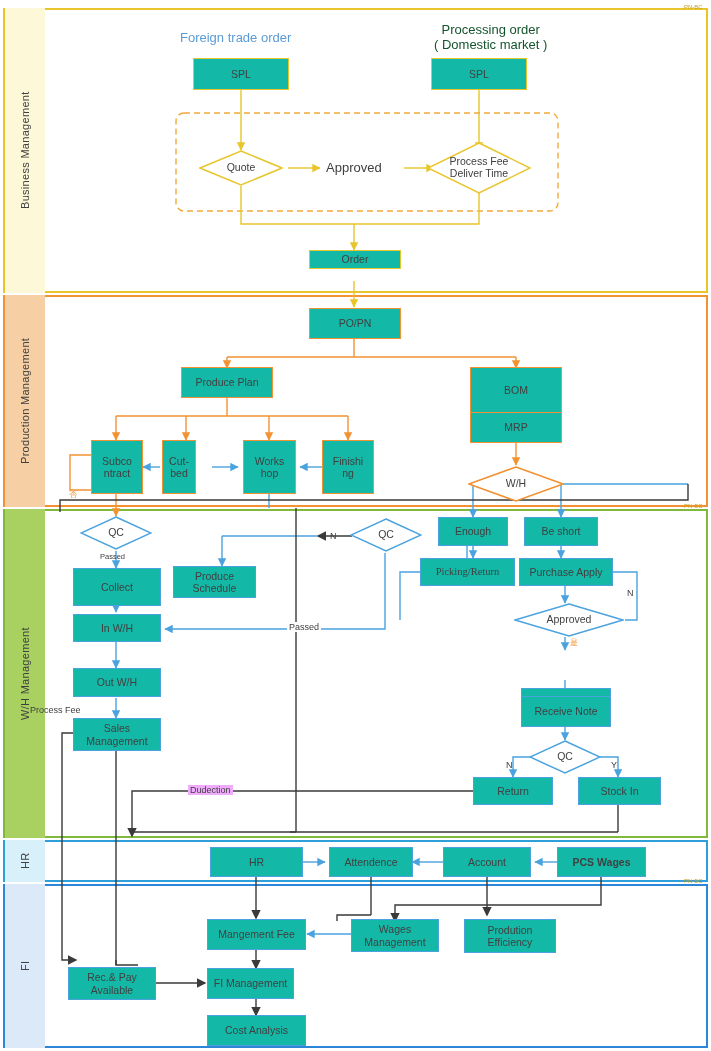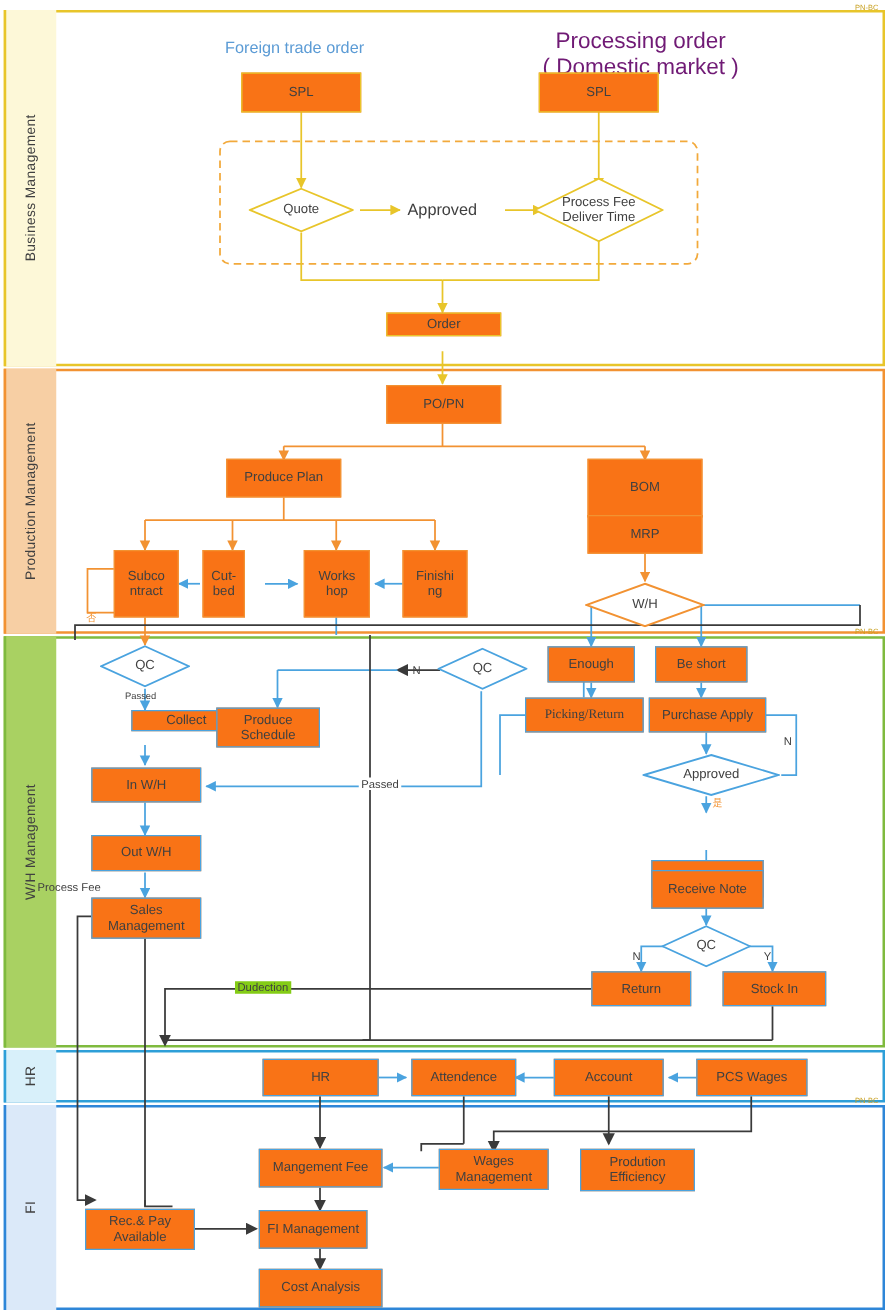--- a/index.html
+++ b/index.html
@@ -34,21 +34,21 @@
   .node {
     position: absolute;
     box-sizing: border-box;
     display: flex;
     align-items: center;
     justify-content: center;
     text-align: center;
     font-size: 10.5px;
     line-height: 1.15;
     color: #404040;
-    background: #f97316;
+    background: #14b8a6;
     padding: 1px 2px;
   }
   .diamond-wrap {
     position: absolute;
     box-sizing: border-box;
   }
   .diamond-wrap .dlabel {
     position: absolute;
     left: 0; right: 0; top: 50%;
     transform: translateY(-50%);
@@ -245,21 +245,21 @@
 
       <path d="M256,950 L256,968" stroke="#3a3a3a" marker-end="url(#arrD)"></path>
 
       <path d="M155,983 L205,983" stroke="#3a3a3a" marker-end="url(#arrD)"></path>
 
       <path d="M256,998 L256,1015" stroke="#3a3a3a" marker-end="url(#arrD)"></path>
     </g>
   </svg>
 
   <div class="freetext" style="left:180px; top:30px; color:#5b9bd5; font-size:13px;">Foreign trade order</div>
-  <div class="freetext" style="left:434px; top:22px; color:#701a75; font-size:18px; text-align:center;">Processing order
+  <div class="freetext" style="left:434px; top:22px; color:#14532d; font-size:13px; text-align:center;">Processing order
 ( Domestic market )</div>
 
   <div class="node" style="left:193px; top:58px; width:96px; height:32px; border:1.5px solid #e8c52a;">SPL</div>
   <div class="node" style="left:431px; top:58px; width:96px; height:32px; border:1.5px solid #e8c52a;">SPL</div>
 
   <div class="diamond-wrap" style="left:199px; top:150px; width:84px; height:36px;">
     <svg width="84" height="36" style="position:absolute;left:0;top:0;">
         <polygon points="42,1 83,18 42,35 1,18" fill="#ffffff" stroke="#e8c52a" stroke-width="1.5"></polygon>
       </svg>
     <div class="dlabel">Quote</div>
@@ -308,21 +308,21 @@
   <div class="diamond-wrap" style="left:350px; top:518px; width:72px; height:34px;">
     <svg width="72" height="34" style="position:absolute;left:0;top:0;">
         <polygon points="36,1 71,17 36,33 1,17" fill="#ffffff" stroke="#4aa3df" stroke-width="1.5"></polygon>
       </svg>
     <div class="dlabel">QC</div>
   </div>
 
   <div class="node" style="left:438px; top:517px; width:70px; height:29px; border:1.5px solid #4aa3df;">Enough</div>
   <div class="node" style="left:524px; top:517px; width:74px; height:29px; border:1.5px solid #4aa3df;">Be short</div>
 
-  <div class="node" style="left:73px; top:568px; width:88px; height:17px; border:1.5px solid #4aa3df;margin-left:32px;">Collect</div>
+  <div class="node" style="left:73px; top:568px; width:88px; height:38px; border:1.5px solid #4aa3df;">Collect</div>
   <div class="node" style="left:173px; top:566px; width:83px; height:32px; border:1.5px solid #4aa3df; white-space:pre;">Produce
 Schedule</div>
   <div class="node" style="left:420px; top:558px; width:95px; height:28px; border:1.5px solid #4aa3df;font-family:Liberation Serif, serif;">Picking/Return</div>
   <div class="node" style="left:519px; top:558px; width:94px; height:28px; border:1.5px solid #4aa3df;">Purchase Apply</div>
 
   <div class="node" style="left:73px; top:614px; width:88px; height:28px; border:1.5px solid #4aa3df;">In W/H</div>
 
   <div class="diamond-wrap" style="left:514px; top:603px; width:110px; height:34px;">
     <svg width="110" height="34" style="position:absolute;left:0;top:0;">
         <polygon points="55,1 109,17 55,33 1,17" fill="#ffffff" stroke="#4aa3df" stroke-width="1.5"></polygon>
@@ -343,36 +343,36 @@
       </svg>
     <div class="dlabel">QC</div>
   </div>
 
   <div class="node" style="left:473px; top:777px; width:80px; height:28px; border:1.5px solid #4aa3df;">Return</div>
   <div class="node" style="left:578px; top:777px; width:83px; height:28px; border:1.5px solid #4aa3df;">Stock In</div>
 
   <div class="node" style="left:210px; top:847px; width:93px; height:30px; border:1.5px solid #4aa3df;">HR</div>
   <div class="node" style="left:329px; top:847px; width:84px; height:30px; border:1.5px solid #4aa3df;">Attendence</div>
   <div class="node" style="left:443px; top:847px; width:88px; height:30px; border:1.5px solid #4aa3df;">Account</div>
-  <div class="node" style="left:557px; top:847px; width:89px; height:30px; border:1.5px solid #4aa3df;">PCS Wages</div>
+  <div class="node" style="left:557px; top:847px; width:89px; height:30px; border:1.5px solid #4aa3df;font-weight:bold;">PCS Wages</div>
 
   <div class="node" style="left:207px; top:919px; width:99px; height:31px; border:1.5px solid #4aa3df;">Mangement Fee</div>
   <div class="node" style="left:351px; top:919px; width:88px; height:33px; border:1.5px solid #4aa3df; white-space:pre;">Wages
 Management</div>
   <div class="node" style="left:464px; top:919px; width:92px; height:34px; border:1.5px solid #4aa3df; white-space:pre;">Prodution
 Efficiency</div>
   <div class="node" style="left:68px; top:967px; width:88px; height:33px; border:1.5px solid #4aa3df; white-space:pre;">Rec.&amp; Pay
 Available</div>
   <div class="node" style="left:207px; top:968px; width:87px; height:31px; border:1.5px solid #4aa3df;">FI Management</div>
   <div class="node" style="left:207px; top:1015px; width:99px; height:31px; border:1.5px solid #4aa3df;">Cost Analysis</div>
 
   <div class="tinytext" style="left:100px; top:552px;">Passed</div>
   <div class="tinytext" style="left:330px; top:531px; font-size:9px;">N</div>
   <div class="tinytext" style="left:287px; top:622px; font-size:9px; background:#ffffff; padding:0 2px;">Passed</div>
   <div class="tinytext" style="left:627px; top:588px; font-size:9px;">N</div>
   <div class="tinytext" style="left:570px; top:637px; font-size:8px; color:#f29232;">是</div>
   <div class="tinytext" style="left:506px; top:760px; font-size:9px;">N</div>
   <div class="tinytext" style="left:611px; top:760px; font-size:9px;">Y</div>
   <div class="tinytext" style="left:30px; top:705px; font-size:9px;">Process Fee</div>
-  <div class="tinytext" style="left:188px; top:785px; font-size:9px; background:#84cc16; padding:0 2px;">Dudection</div>
+  <div class="tinytext" style="left:188px; top:785px; font-size:9px; background:#f0abfc; padding:0 2px;">Dudection</div>
   <div class="tinytext" style="left:66px; top:484px; font-size:8px; color:#f29232; writing-mode:vertical-rl;">否</div>
 
 </div>
 
 </body></html>

